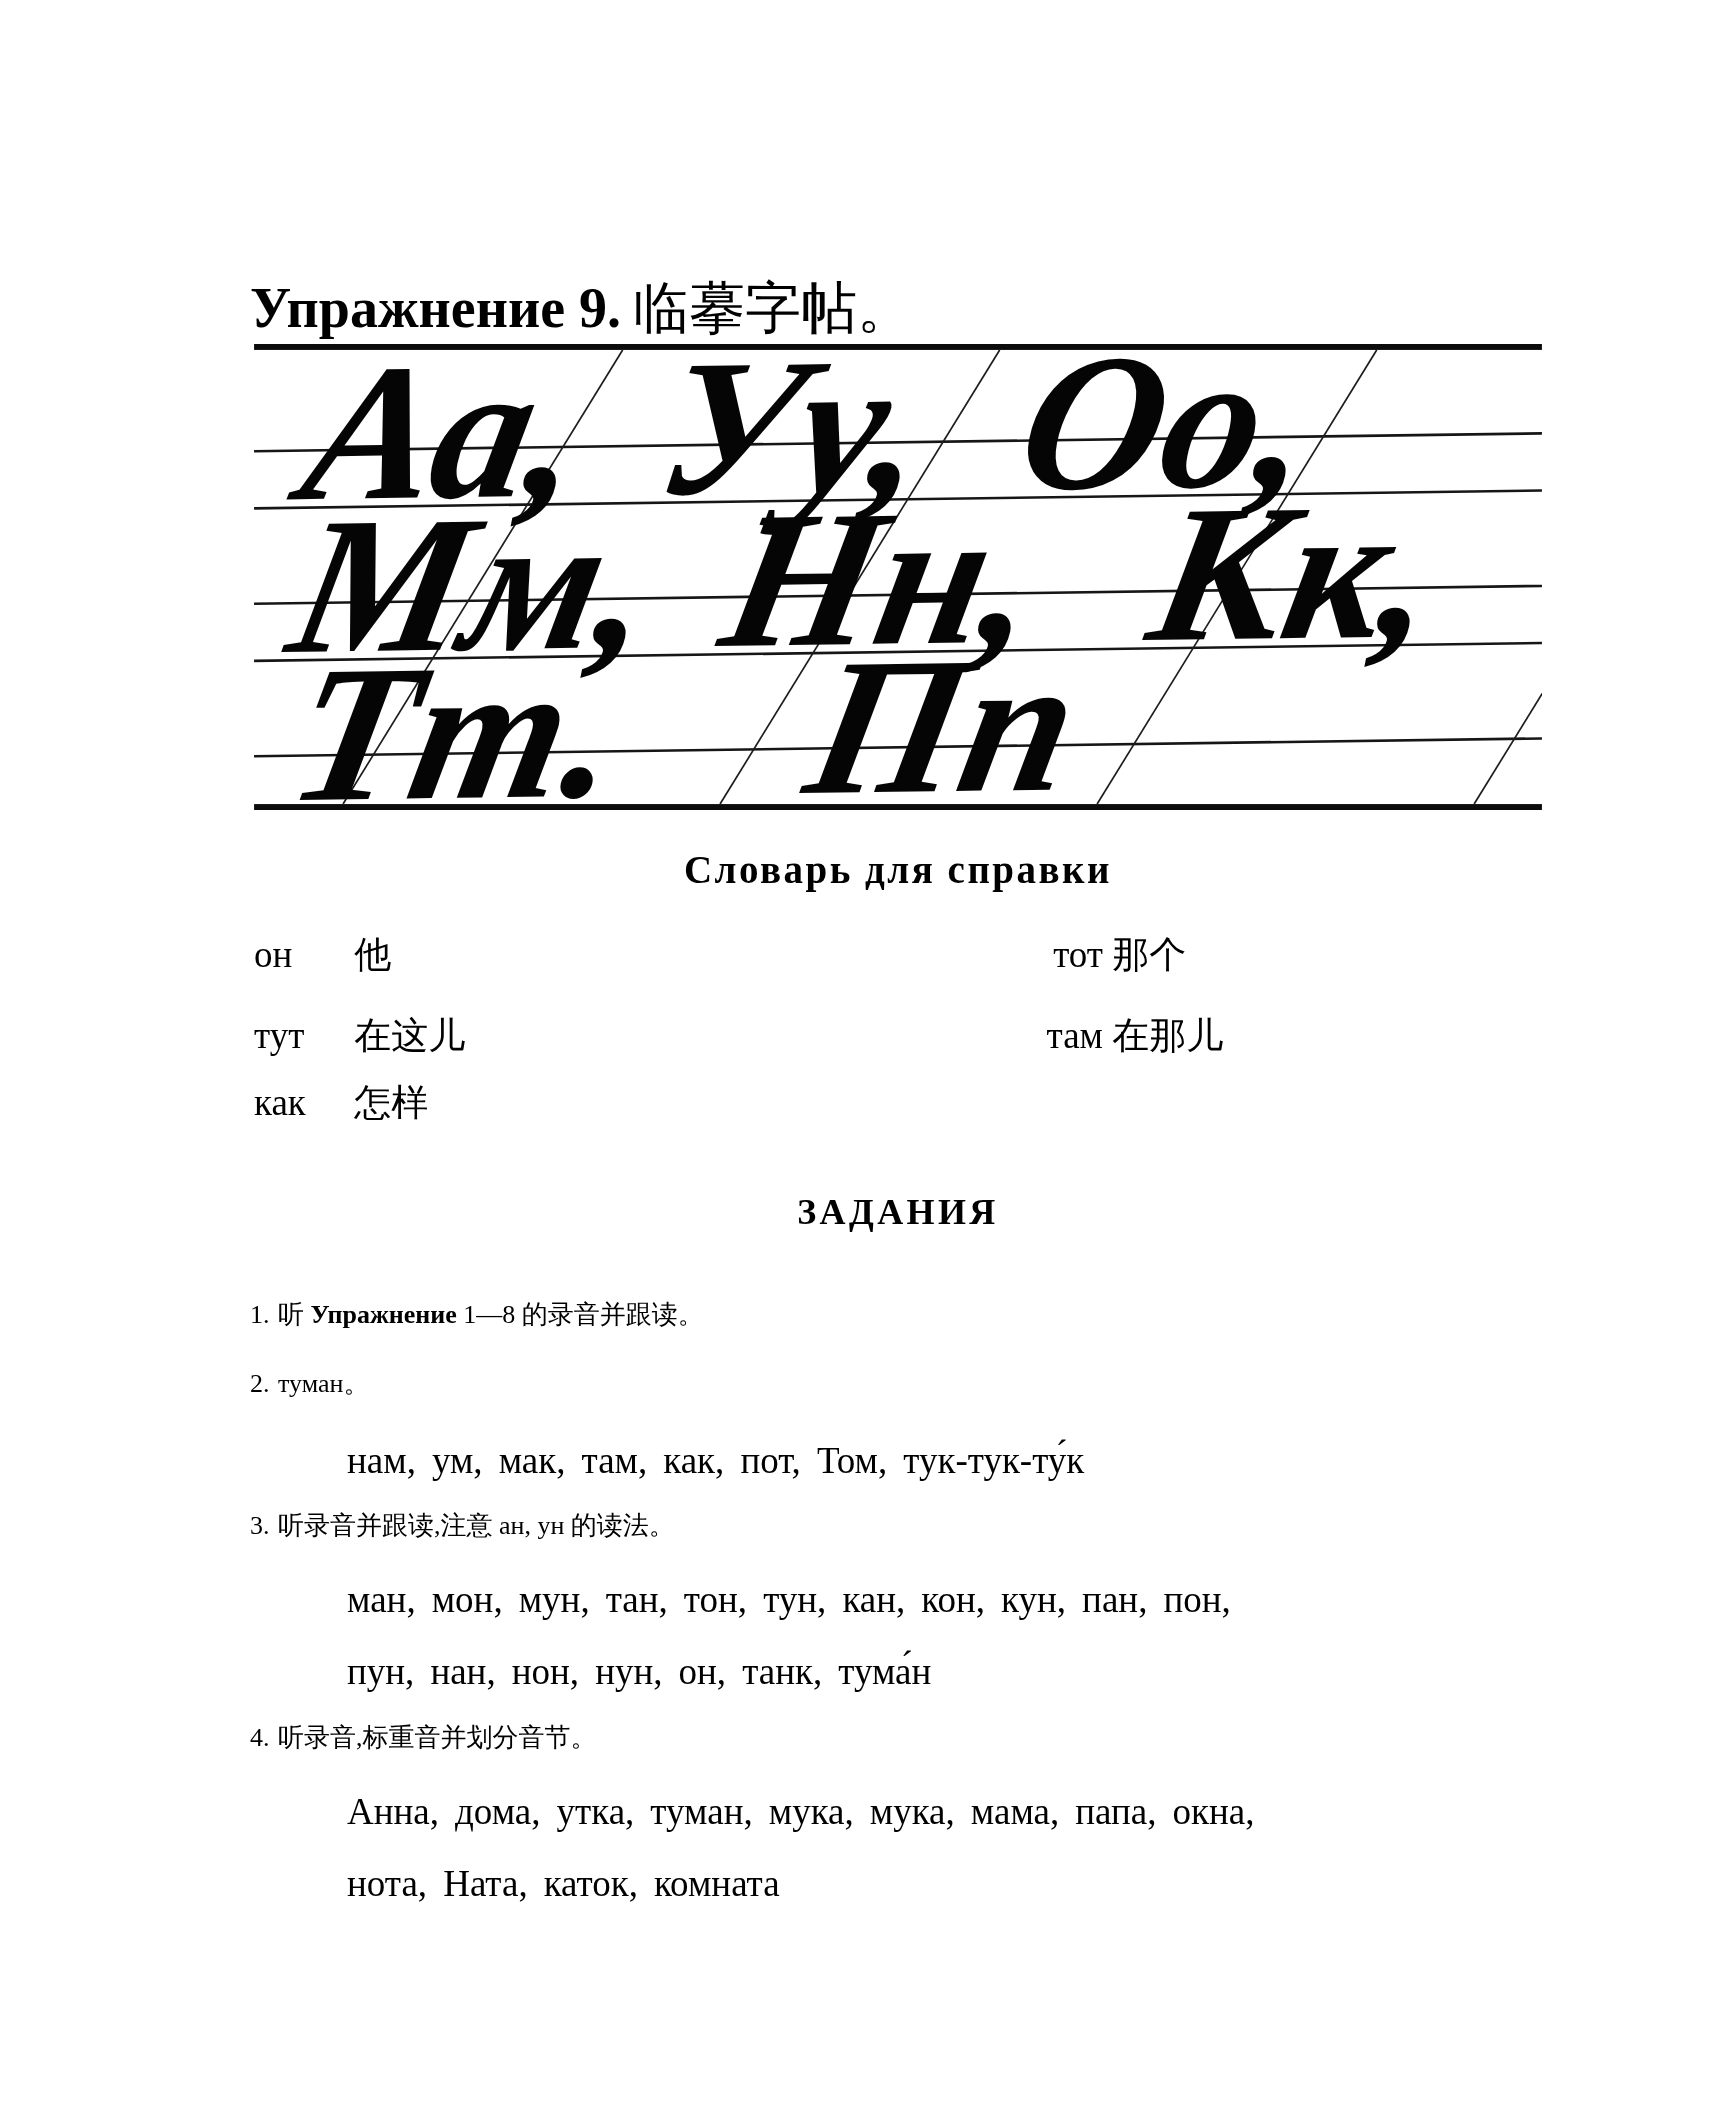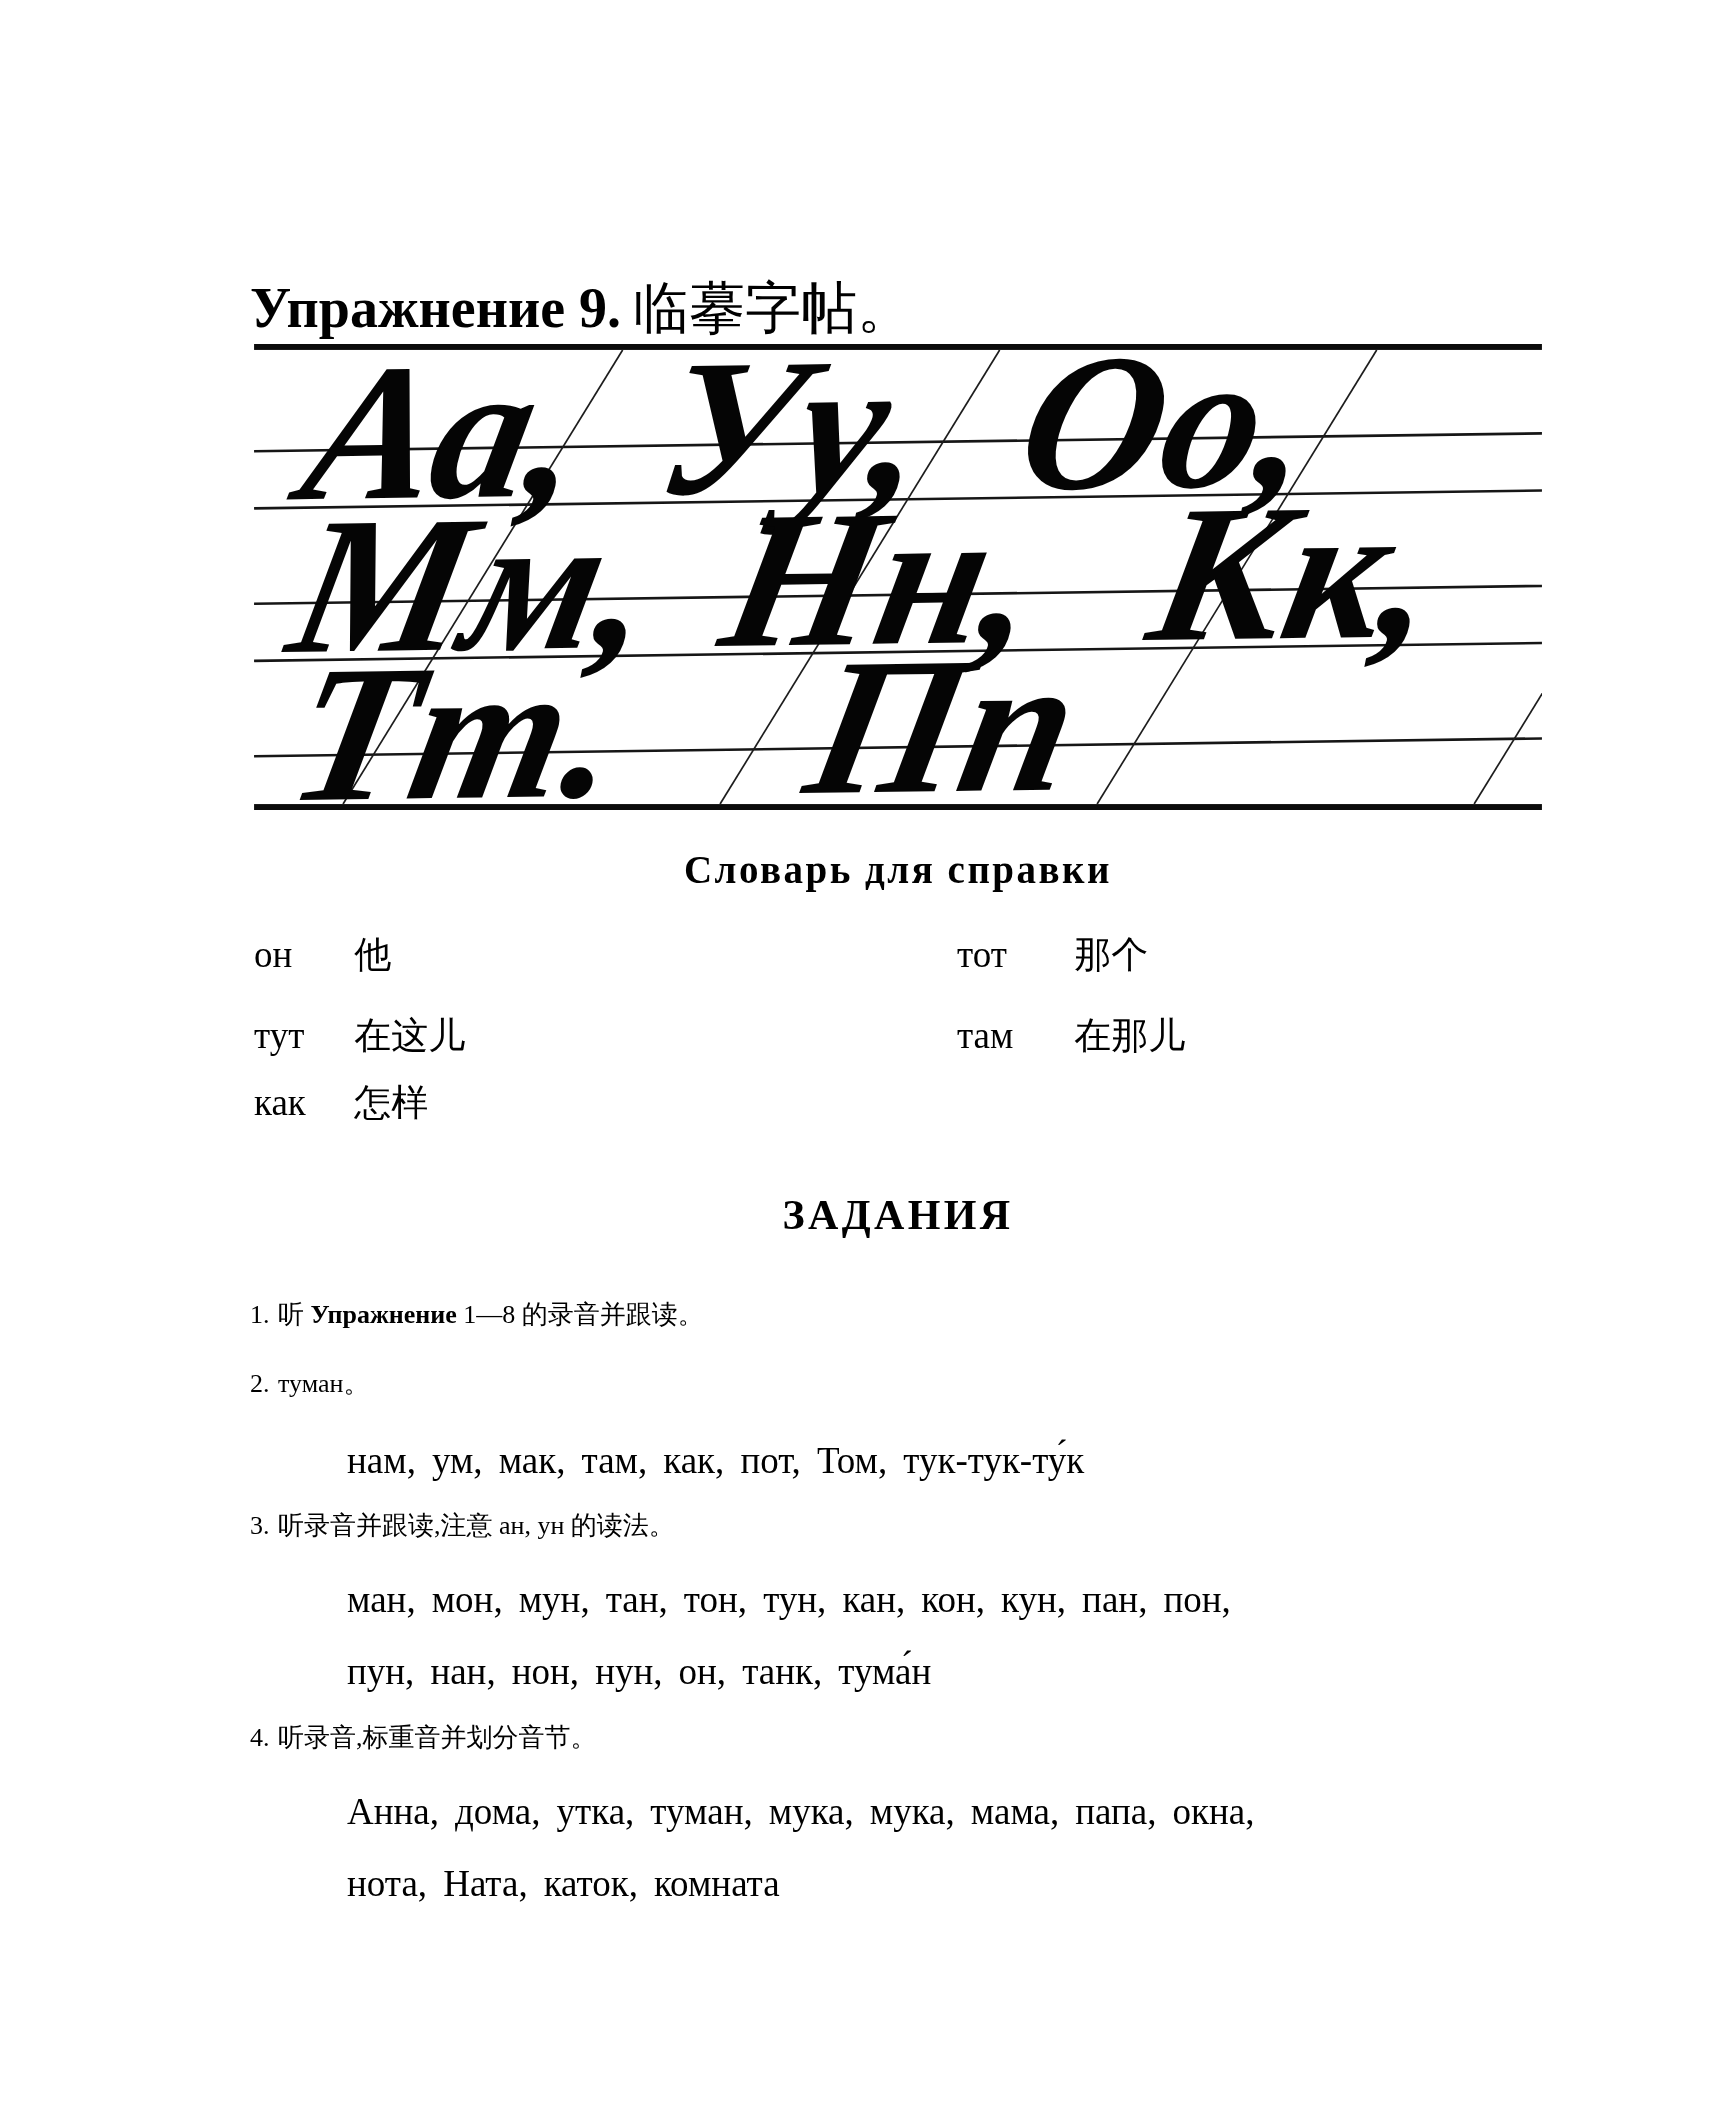--- a/index.html
+++ b/index.html
@@ -17,25 +17,25 @@
   .heading .cn{font-weight:normal;margin-left:12px;}
   
   .practice{position:absolute;left:254px;top:344px;width:1288px;height:466px;}
   
   .vocab-title{position:absolute;left:254px;top:847px;width:1288px;text-align:center;
     font-size:39px;font-weight:bold;letter-spacing:2.5px;}
   .vrow{position:absolute;font-size:37px;white-space:nowrap;}
   .vrow .ru{display:inline-block;font-family:"Liberation Serif",serif;}
   .vrow.leftcol{left:254px;}
   .vrow.leftcol .ru{width:91px;}
-  .vrow.rightcol{left:957px;}
+  .vrow.rightcol{left:995px;text-align:right;}
   .vrow.rightcol .ru{width:108px;}
   
   .tasks-title{position:absolute;left:254px;top:1191px;width:1288px;text-align:center;
-    font-size:42px;font-weight:bold;letter-spacing:3.4px;}
+    font-size:36px;font-weight:bold;letter-spacing:3.4px;}
   .titem{position:absolute;left:250px;font-size:26px;white-space:nowrap;}
   .titem .tnum{margin-right:8.5px;}
   .titem b{font-weight:bold;}
   .tlist{position:absolute;left:347px;font-size:37px;white-space:nowrap;word-spacing:6.8px;}
   svg text{font-family:"Liberation Serif","DejaVu Serif",serif;font-style:italic;font-weight:bold;}
 </style>
 </head>
 <body>
 
 <div class="page">

